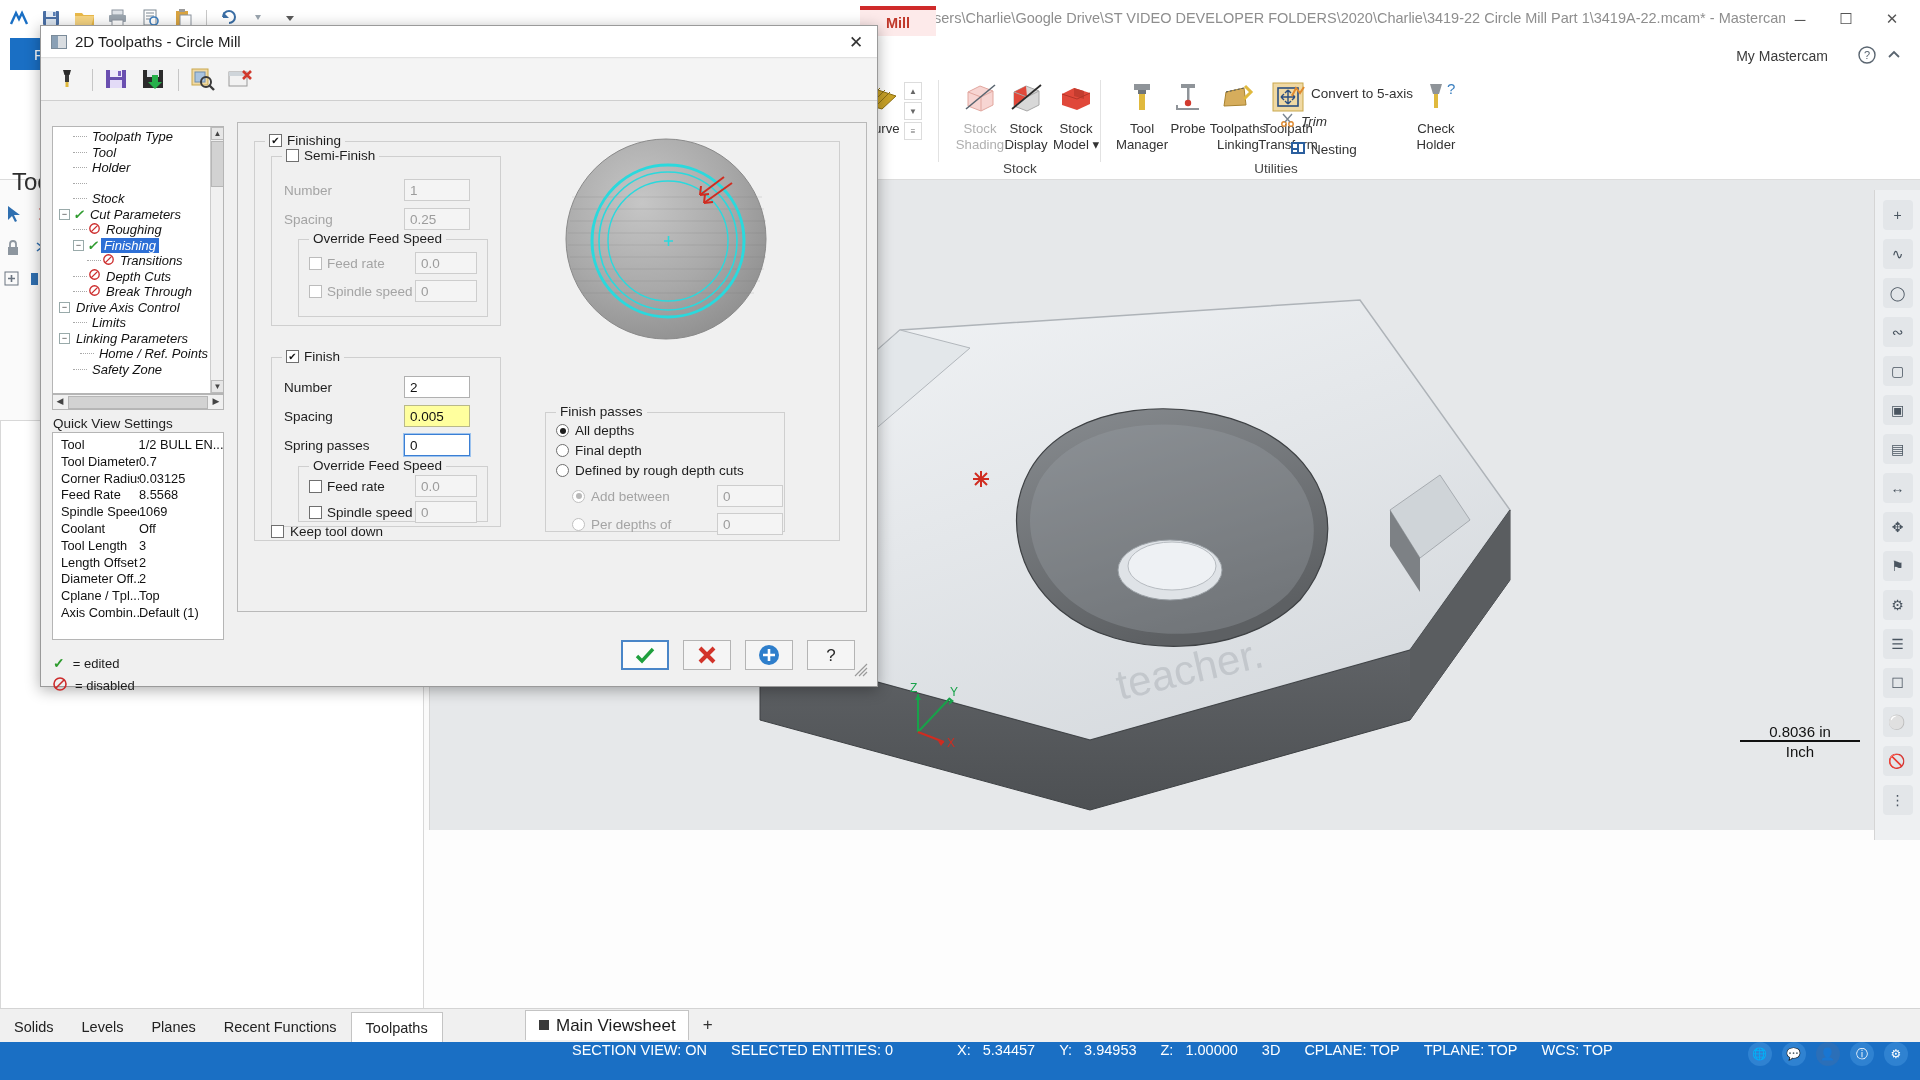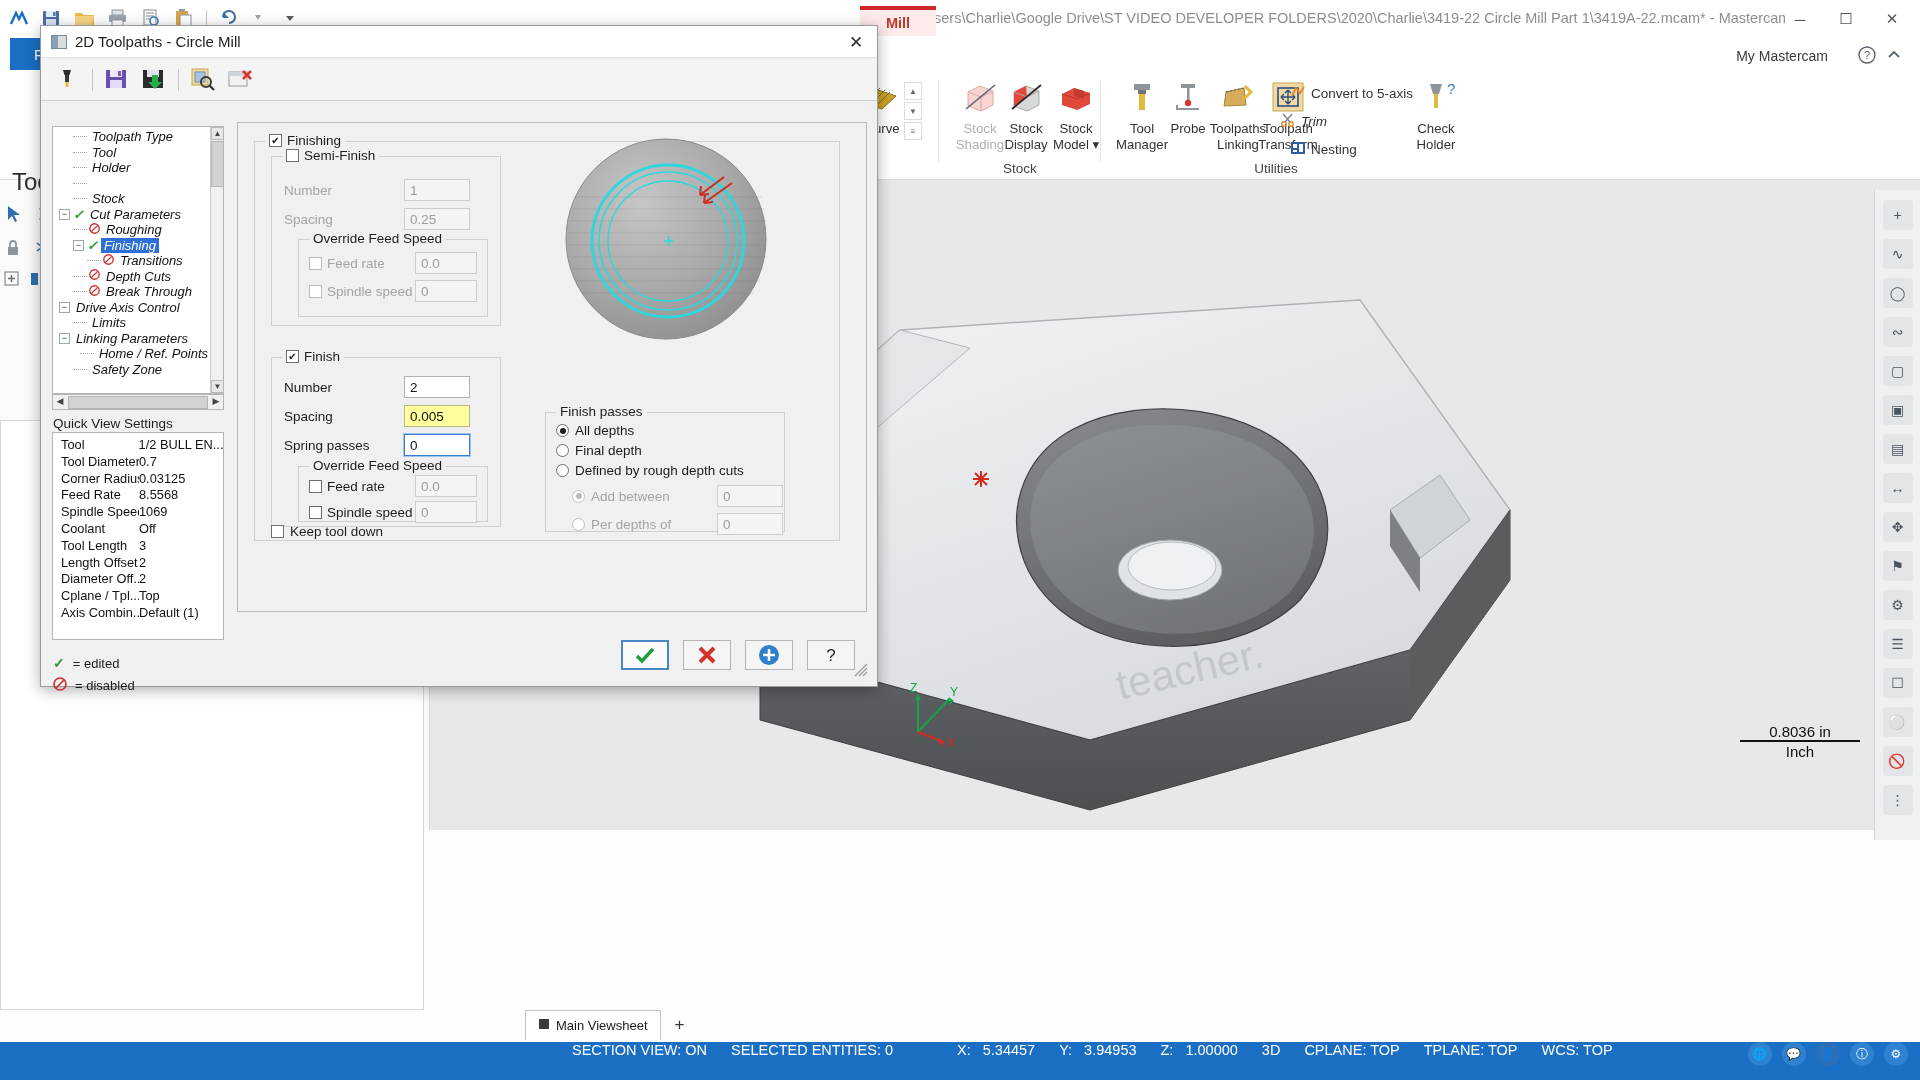--- a/index.html
+++ b/index.html
@@ -87,21 +87,21 @@
   .gizmo { position:absolute; left:470px; bottom:80px; width:80px; height:70px; }
 
   
   .bottombar { position:absolute; left:0; bottom:38px; width:1920px; height:34px;
                background:#f0f0f0; border-top:1px solid #d4d4d4; display:flex; align-items:flex-end; }
   .btab { height:30px; padding:0 14px; display:flex; align-items:center; font-size:14.5px;
           color:#222; }
   .btab.active { background:#fff; border:1px solid #c4c4c4; border-bottom:none; }
   .vsheet { position:absolute; left:525px; bottom:40px; display:flex; align-items:center; gap:8px; }
   .vsheet-tab { background:#fff; border:1px solid #c4c4c4; border-bottom:none; height:30px;
-                padding:6px 12px; display:flex; align-items:center; gap:6px; font-size:13px; }
+                padding:6px 12px; display:flex; align-items:center; gap:6px; font-size:17px; }
 
   
   .statusbar { position:absolute; left:0; bottom:0; width:1920px; height:38px;
                background:#1a6fc4; color:#fff; display:flex; align-items:flex-start;
                font-size:14.5px; }
   .sb-item { padding:0 12px; white-space:nowrap; }
   .sb-circ { width:24px; height:24px; border-radius:50%; background:#2f82d1;
              display:flex; align-items:center; justify-content:center; font-size:12px; }
 
   
@@ -627,20 +627,27 @@
     <div class="rail-ico">✥</div>
     <div class="rail-ico">⚑</div>
     <div class="rail-ico">⚙</div>
     <div class="rail-ico">☰</div>
     <div class="rail-ico">☐</div>
     <div class="rail-ico">⚪</div>
     <div class="rail-ico">🚫</div>
     <div class="rail-ico">⋮</div>
   </div>
 
+  <div class="bottombar">
+    <div class="btab">Solids</div>
+    <div class="btab">Levels</div>
+    <div class="btab">Planes</div>
+    <div class="btab">Recent Functions</div>
+    <div class="btab active">Toolpaths</div>
+  </div>
   <div class="vsheet">
     <div class="vsheet-tab">
       <span>
         <svg width="12" height="12" viewBox="0 0 12 12">
             <rect x="1" y="1" width="10" height="10" fill="#3a3a3a"></rect>
           </svg>
       </span>
       <span>Main Viewsheet</span>
     </div>
     <div style="font-size:17px;color:#333;padding:0 6px;">+</div>

